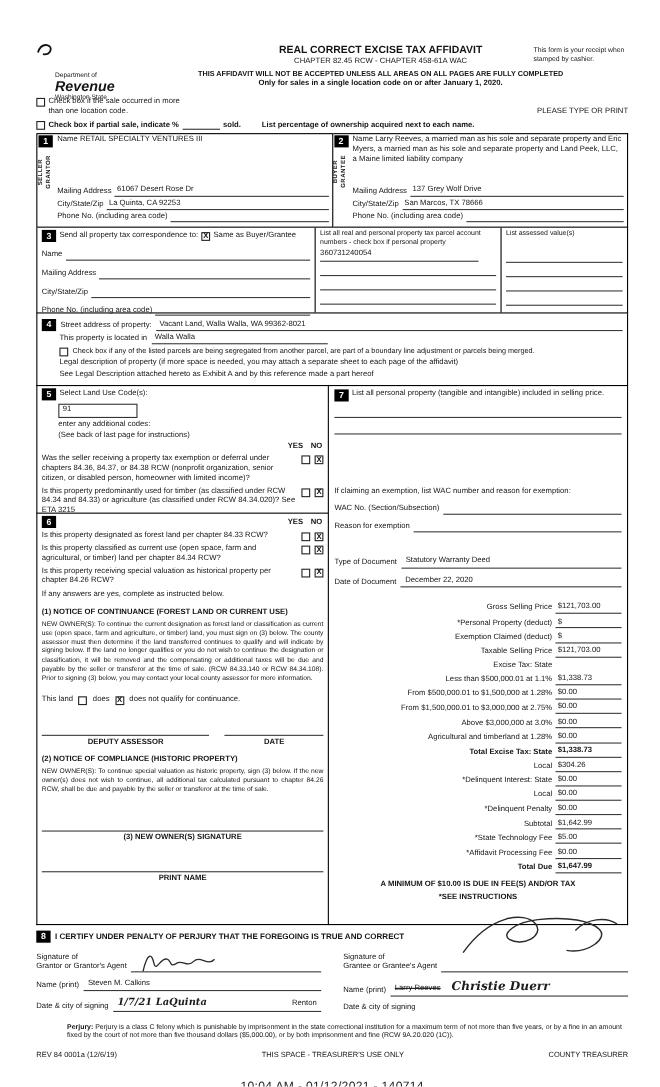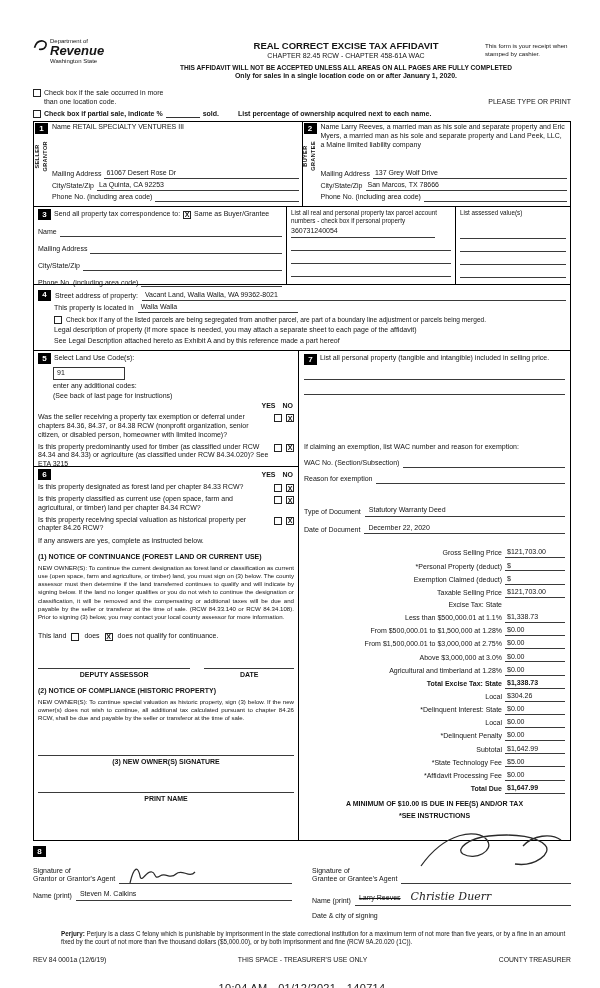--- a/index.html
+++ b/index.html
@@ -4,29 +4,29 @@
 <style>
   *{margin:0;padding:0;box-sizing:border-box;}
   html,body{background:#ffffff;}
   .page{width:600px;height:988px;background:#fff;position:relative;font-family:"Liberation Sans",sans-serif;color:#141414;overflow:hidden;margin:0 auto;}
   .form{position:absolute;left:33px;top:38px;width:538px;font-size:7px;line-height:1.25;}
 
   
   .cb{width:8px;height:8px;border:1px solid #222;display:inline-flex;align-items:center;justify-content:center;font-size:7px;font-weight:bold;line-height:1;flex:none;background:#fff;}
   .badge{width:13px;height:11px;background:#000;color:#fff;display:inline-flex;align-items:center;justify-content:center;font-size:8px;font-weight:bold;flex:none;}
   .u{border-bottom:1px solid #3a3a3a;}
-  .hand{font-family:"DejaVu Serif",serif;font-style:italic;font-size:9px;color:#1c1c1c;}
+  .hand{font-family:"DejaVu Serif",serif;font-style:italic;font-size:9px;color:#1c1c1c;font-weight:bold;}
   .hand.big{font-size:11px;}
   .strike{text-decoration:line-through;}
   b{font-weight:bold;}
 
   
   .hdr{display:flex;align-items:flex-start;position:relative;height:50px;}
   .logo{width:88px;display:flex;gap:2px;}
-  .logo-text{line-height:1.05;}
+  .logo-text{line-height:1.05;margin-top:28px;}
   .logo-dept{font-size:6px;}
   .logo-name{font-size:13px;font-weight:bold;font-style:italic;}
   .logo-state{font-size:6px;}
   .hdr-center{flex:1;text-align:center;padding-top:2px;}
   .title{font-size:9.5px;font-weight:bold;}
   .subtitle{font-size:7px;}
   .warning{font-size:6.6px;font-weight:bold;margin-top:3px;}
   .only-note{font-size:7px;font-weight:bold;}
   .hdr-right{position:absolute;right:0;top:4px;width:86px;font-size:6.2px;line-height:1.3;}
   .row-a{display:flex;align-items:flex-start;gap:3px;margin-top:1px;}
@@ -477,38 +477,46 @@
         <div class="seeinst">*SEE INSTRUCTIONS</div>
       </div>
     </div>
 
     <div class="sec8">
       <svg class="flourish" width="150" height="46" viewBox="0 0 150 46">
         <path d="M6 40 C30 6 62 2 72 14 C80 25 60 35 48 28 C40 23 54 12 74 10 C102 7 122 11 130 19 C138 27 120 41 100 38 M108 20 C118 9 136 7 146 14" fill="none" stroke="#2a2a2a" stroke-width="1.3"></path>
       </svg>
       <div class="certify">
         <span class="badge">8</span>
+        <b>I CERTIFY UNDER PENALTY OF PERJURY THAT THE FOREGOING IS TRUE AND CORRECT</b>
       </div>
       <div class="sigcols">
         <div class="sigcol">
           <div class="srow">
             <div class="siglbls">
               <div>Signature of</div>
               <div>Grantor or Grantor's Agent</div>
             </div>
             <div class="sline">
               <svg width="74" height="22" viewBox="0 0 74 22">
                   <path d="M5 19 C9 2 13 2 15 12 C17 20 21 6 27 8 C31 9 29 16 35 12 C41 8 45 16 51 10 C57 4 64 15 70 8" fill="none" stroke="#2a2a2a" stroke-width="1.2"></path>
                 </svg>
             </div>
           </div>
           <div class="srow">
             <span>Name (print)</span>
             <span class="fval">Steven M. Calkins</span>
           </div>
+          <div class="srow">
+            <span>Date &amp; city of signing</span>
+            <span class="fval dateval">
+              <span class="hand">1/7/21 LaQuinta</span>
+              <span>Renton</span>
+            </span>
+          </div>
         </div>
         <div class="sigcol">
           <div class="srow">
             <div class="siglbls">
               <div>Signature of</div>
               <div>Grantee or Grantee's Agent</div>
             </div>
             <div class="sline"></div>
           </div>
           <div class="srow">

